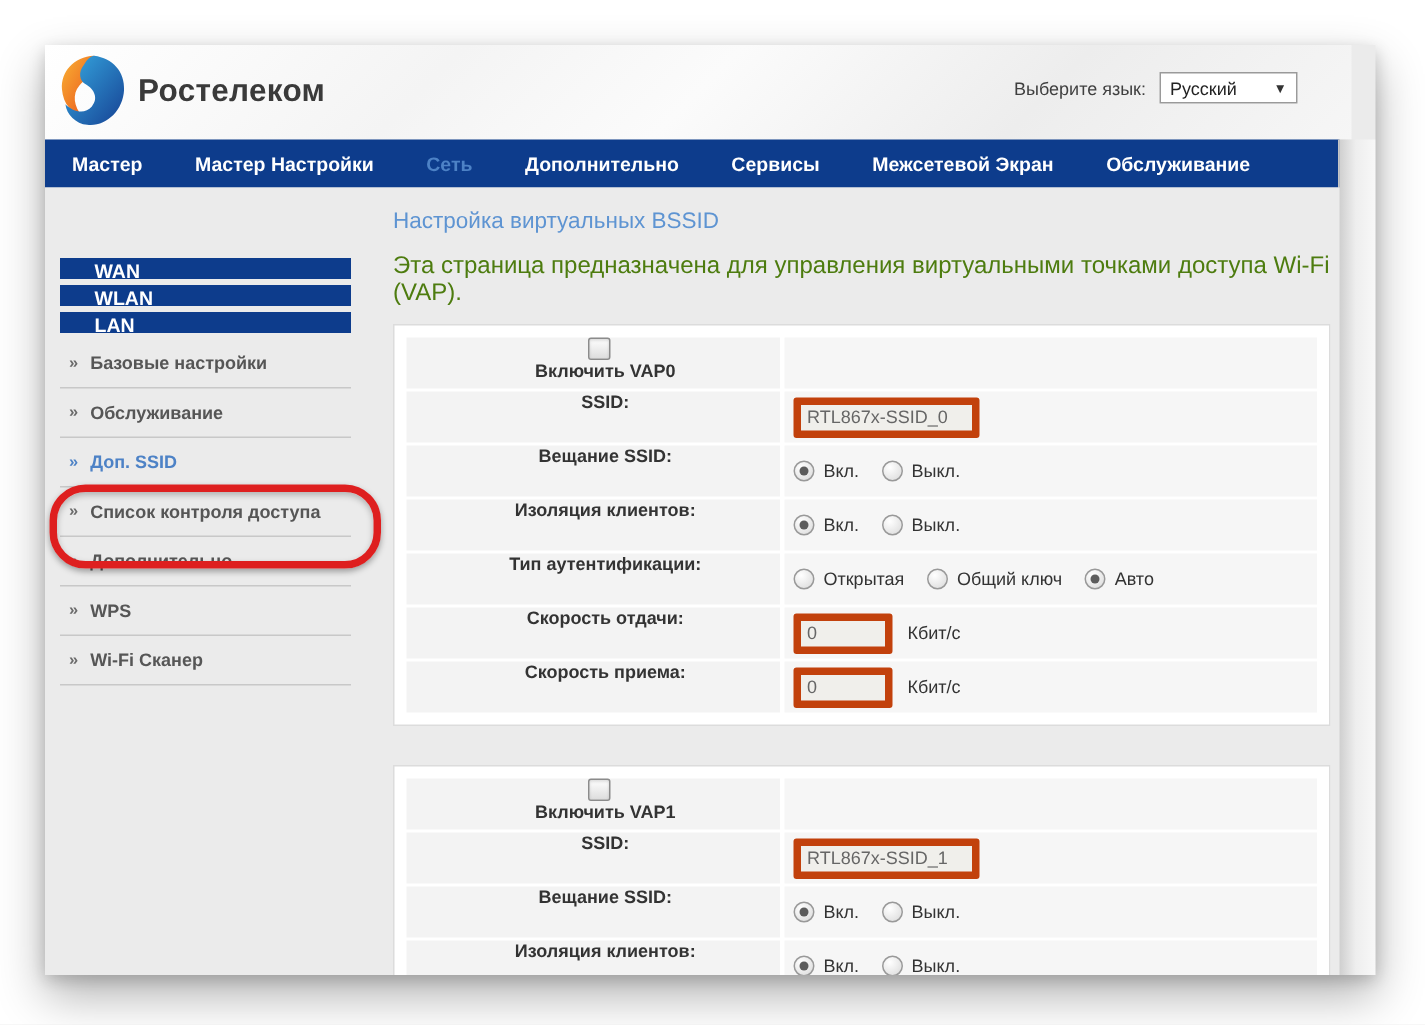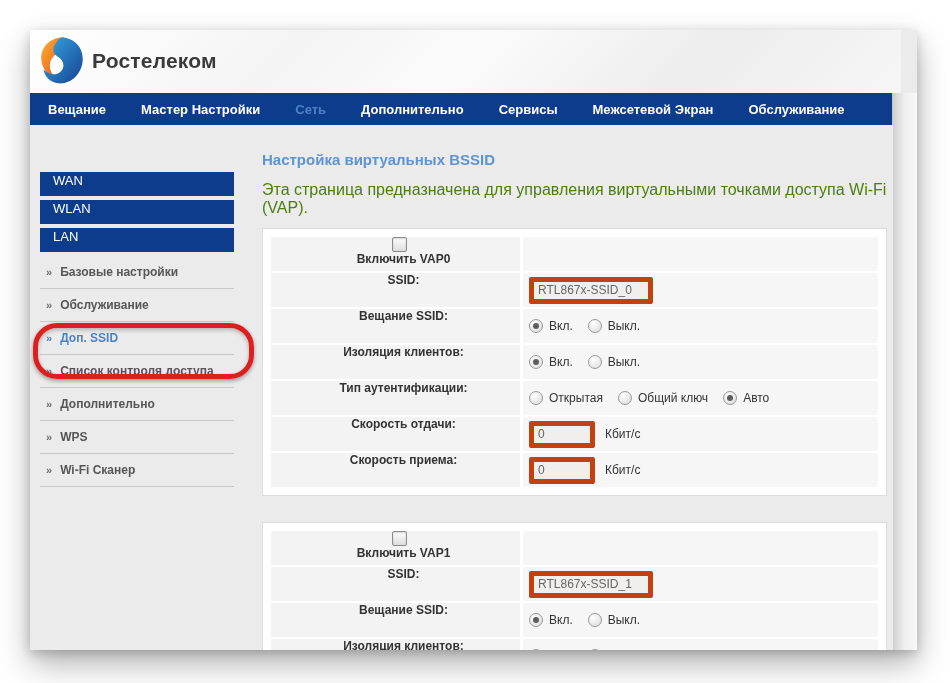--- a/index.html
+++ b/index.html
@@ -34,37 +34,37 @@
   
   .scroll-strip{position:absolute;top:63px;right:0;width:24px;bottom:0;
                 border-left:1px solid #c4c4c4;
                 background:linear-gradient(to right,#cfcfcf 0%,#eeeeee 45%,#f8f8f8 100%);}
 
   
   .content{position:absolute;top:95px;left:0;width:863px;bottom:0;background:#ebebeb;}
 
   
   .sidebar{position:absolute;left:10px;top:47px;width:194px;}
-  .side-btn{height:24px;line-height:18px;background:#0d3c8c;color:#fff;font-weight:normal;
-            font-size:13px;padding-left:13px;margin-bottom:4px;cursor:pointer;}
+  .side-btn{height:14px;line-height:18px;background:#0d3c8c;color:#fff;font-weight:bold;
+            font-size:13px;padding-left:23px;margin-bottom:4px;cursor:pointer;}
   .side-menu{margin-top:0;}
   .menu-item{height:32px;display:flex;align-items:center;border-bottom:1px solid #c8c8c8;
              color:#565656;font-weight:bold;font-size:12px;cursor:pointer;}
   .menu-item .arrow{margin:0 8px 0 6px;font-size:11px;color:#6a6a6a;line-height:1;}
   .menu-item.active{color:#4d82c6;}
   .menu-item.active .arrow{color:#4d82c6;}
 
   
   .annotation{position:absolute;left:3px;top:293px;width:211px;height:46px;
               border:5px solid #de1f1f;border-radius:24px;pointer-events:none;
               box-shadow:0 2px 4px rgba(0,0,0,.35), inset 0 2px 4px rgba(0,0,0,.25);}
 
   
   .main{position:absolute;left:232px;top:14px;width:625px;}
-  .page-title{font-size:15px;font-weight:bold;color:#5e94d2;margin-top:12px;}
+  .page-title{font-size:15px;font-weight:normal;color:#5e94d2;}
   .page-sub{font-size:16px;color:#4d7c0f;margin-top:13px;}
   .form-box{background:#ffffff;border:1px solid #dcdcdc;padding:8px;margin-top:11px;
             box-sizing:border-box;width:625px;}
   .form-box + .form-box{margin-top:26px;}
   .form-row{display:flex;gap:3px;margin-bottom:2px;height:34px;}
   .form-row:last-child{margin-bottom:0;}
   .cell{box-sizing:border-box;display:flex;align-items:center;}
   .label-cell{width:249px;background:#f3f3f3;padding-left:16px;
               font-size:12px;font-weight:bold;color:#333;flex-direction:column;}
   .value-cell{flex:1;background:#f6f6f6;padding-left:6px;font-size:12px;color:#333;}
@@ -106,24 +106,31 @@
                 <stop offset="0" stop-color="#36a9e1"></stop>
                   <stop offset="1" stop-color="#164193"></stop>
               </linearGradient>
             </defs>
             <path fill="url(#lg-o)" d="M31 1 C 13 2 2 15 3 30 C 4 43 12 51 21 54 C 13 45 12 34 18 27 C 23 21 29 19 31 12 C 32 7 32 3 31 1 Z"></path>
             <path fill="url(#lg-b)" d="M31 1 C 47 3 58 15 57 31 C 56 49 41 63 25 61 C 15 60 7 52 6 43 C 13 50 23 52 29 45 C 35 38 31 30 24 26 C 18 23 17 15 22 9 C 25 4 28 1 31 1 Z"></path>
           </svg>
         </span>
         <span class="brand">Ростелеком</span>
       </div>
+      <div class="lang">
+        <span class="lang-label">Выберите язык:</span>
+        <div class="lang-select">
+          <span>Русский</span>
+          <span class="caret">▼</span>
+        </div>
+      </div>
     </div>
 
     <div class="navbar">
-      <div class="nav-item">Вещание</div>
+      <div class="nav-item">Мастер</div>
       <div class="nav-item">Мастер Настройки</div>
       <div class="nav-item active">Сеть</div>
       <div class="nav-item">Дополнительно</div>
       <div class="nav-item">Сервисы</div>
       <div class="nav-item">Межсетевой Экран</div>
       <div class="nav-item">Обслуживание</div>
     </div>
 
     <div class="scroll-strip"></div>
 

